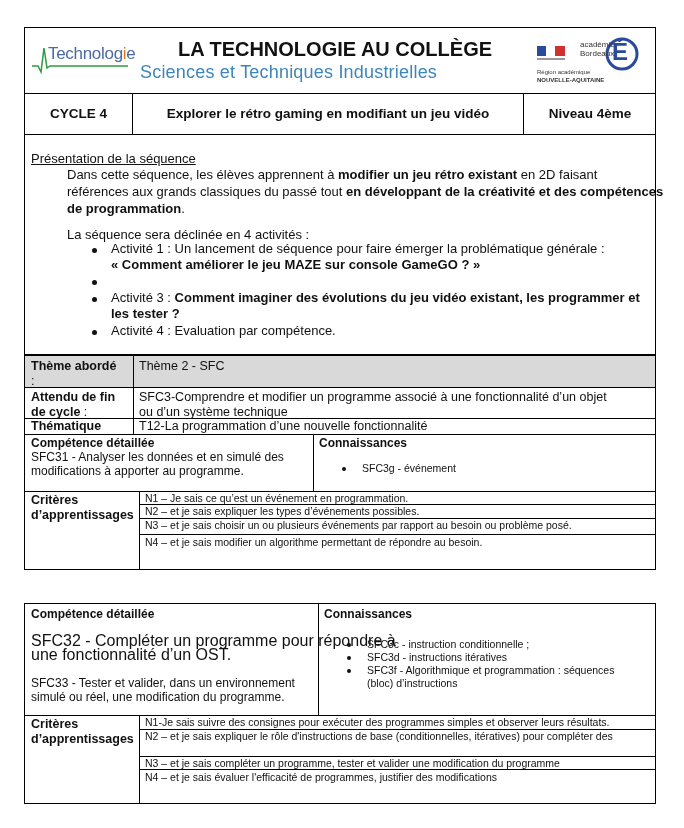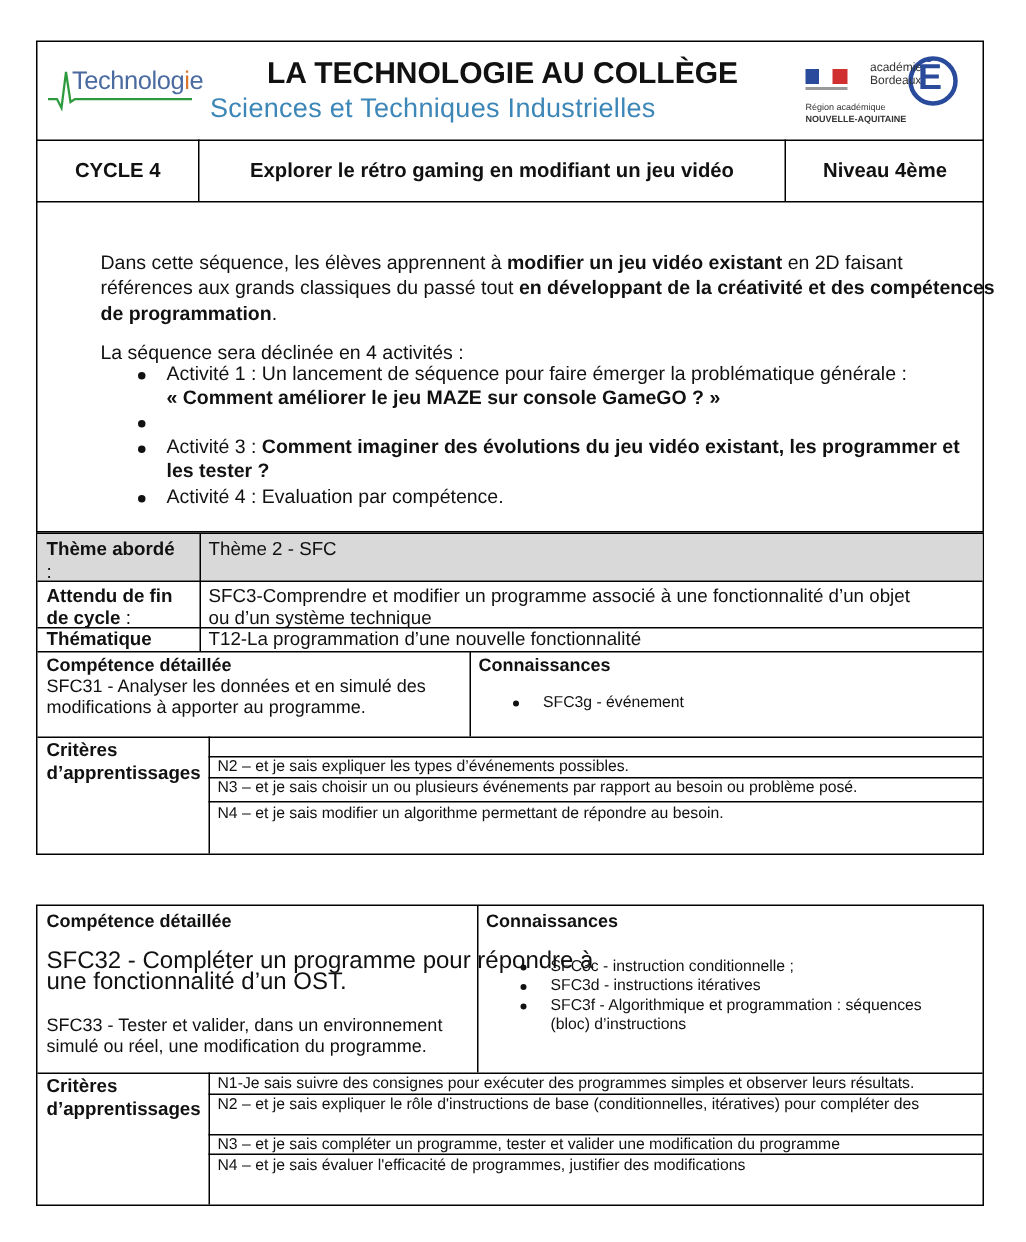--- a/index.html
+++ b/index.html
@@ -65,22 +65,23 @@
 
 <div class="abs" id="cyclerow">
   <div class="cell-v" style="left:107px"></div>
   <div class="cell-v" style="left:498px"></div>
   <div class="cycle-text" style="left:0;width:107px">CYCLE 4</div>
   <div class="cycle-text" style="left:108px;width:390px">Explorer le rétro gaming en modifiant un jeu vidéo</div>
   <div class="cycle-text" style="left:499px;width:132px">Niveau 4ème</div>
 </div>
 
 <div class="abs" id="pres">
+  <div class="ptxt under" style="left:6px;top:16px">Présentation de la séquence</div>
   <div class="ptxt" style="left:42px;top:32px;white-space:nowrap">
-    <span>Dans cette séquence, les élèves apprennent à </span><span class="b">modifier un jeu vidéo existant</span><span> en 2D faisant</span><br>
+    <span>Dans cette séquence, les élèves apprennent à </span><span class="b">modifier un jeu rétro existant</span><span> en 2D faisant</span><br>
     <span>références aux grands classiques du passé tout </span><span class="b">en développant de la créativité et des compétences</span><br>
     <span class="b">de programmation</span><span>.</span>
   </div>
   <div class="ptxt" style="left:42px;top:92px">La séquence sera déclinée en 4 activités :</div>
 
   <div class="dot" style="left:67px;top:114px"></div>
   <div class="bullet" style="left:86px;top:107px;white-space:nowrap">
     <span>Activité 1 : </span><span>Un lancement de séquence pour faire émerger la problématique générale :</span><br>
     <span class="b">« Comment améliorer le jeu MAZE sur console GameGO ? »</span>
   </div>
@@ -126,20 +127,21 @@
   <div class="abs" style="left:6px;top:80px;font-size:12px;line-height:14px">
     <span class="b">Compétence détaillée</span><br>
     <span>SFC31 - Analyser les données et en simulé des</span><br>
     <span>modifications à apporter au programme.</span>
   </div>
   <div class="abs b" style="left:294px;top:80px;font-size:12px;line-height:14px">Connaissances</div>
   <div class="dot" style="left:317px;top:111px;width:4px;height:4px"></div>
   <div class="abs small" style="left:337px;top:106px">SFC3g - événement</div>
 
   <div class="abs tlabel" style="left:6px;top:137px"><span>Critères</span><br><span>d’apprentissages</span></div>
+  <div class="abs small" style="left:120px;top:136px;white-space:nowrap">N1 – Je sais ce qu’est un événement en programmation.</div>
   <div class="abs small" style="left:120px;top:149px;white-space:nowrap">N2 – et je sais expliquer les types d’événements possibles.</div>
   <div class="abs small" style="left:120px;top:163px;white-space:nowrap">N3 – et je sais choisir un ou plusieurs événements par rapport au besoin ou problème posé.</div>
   <div class="abs small" style="left:120px;top:180px;white-space:nowrap">N4 – et je sais modifier un algorithme permettant de répondre au besoin.</div>
 </div>
 
 <div class="abs" style="left:24px;top:603px;width:632px;height:201px;border:1px solid #000">
   <div class="hline" style="left:0;top:111px;width:630px"></div>
   <div class="vline" style="left:293px;top:0;height:111px"></div>
   <div class="vline" style="left:114px;top:111px;height:88px"></div>
   <div class="hline" style="left:114px;top:125px;width:516px"></div>

